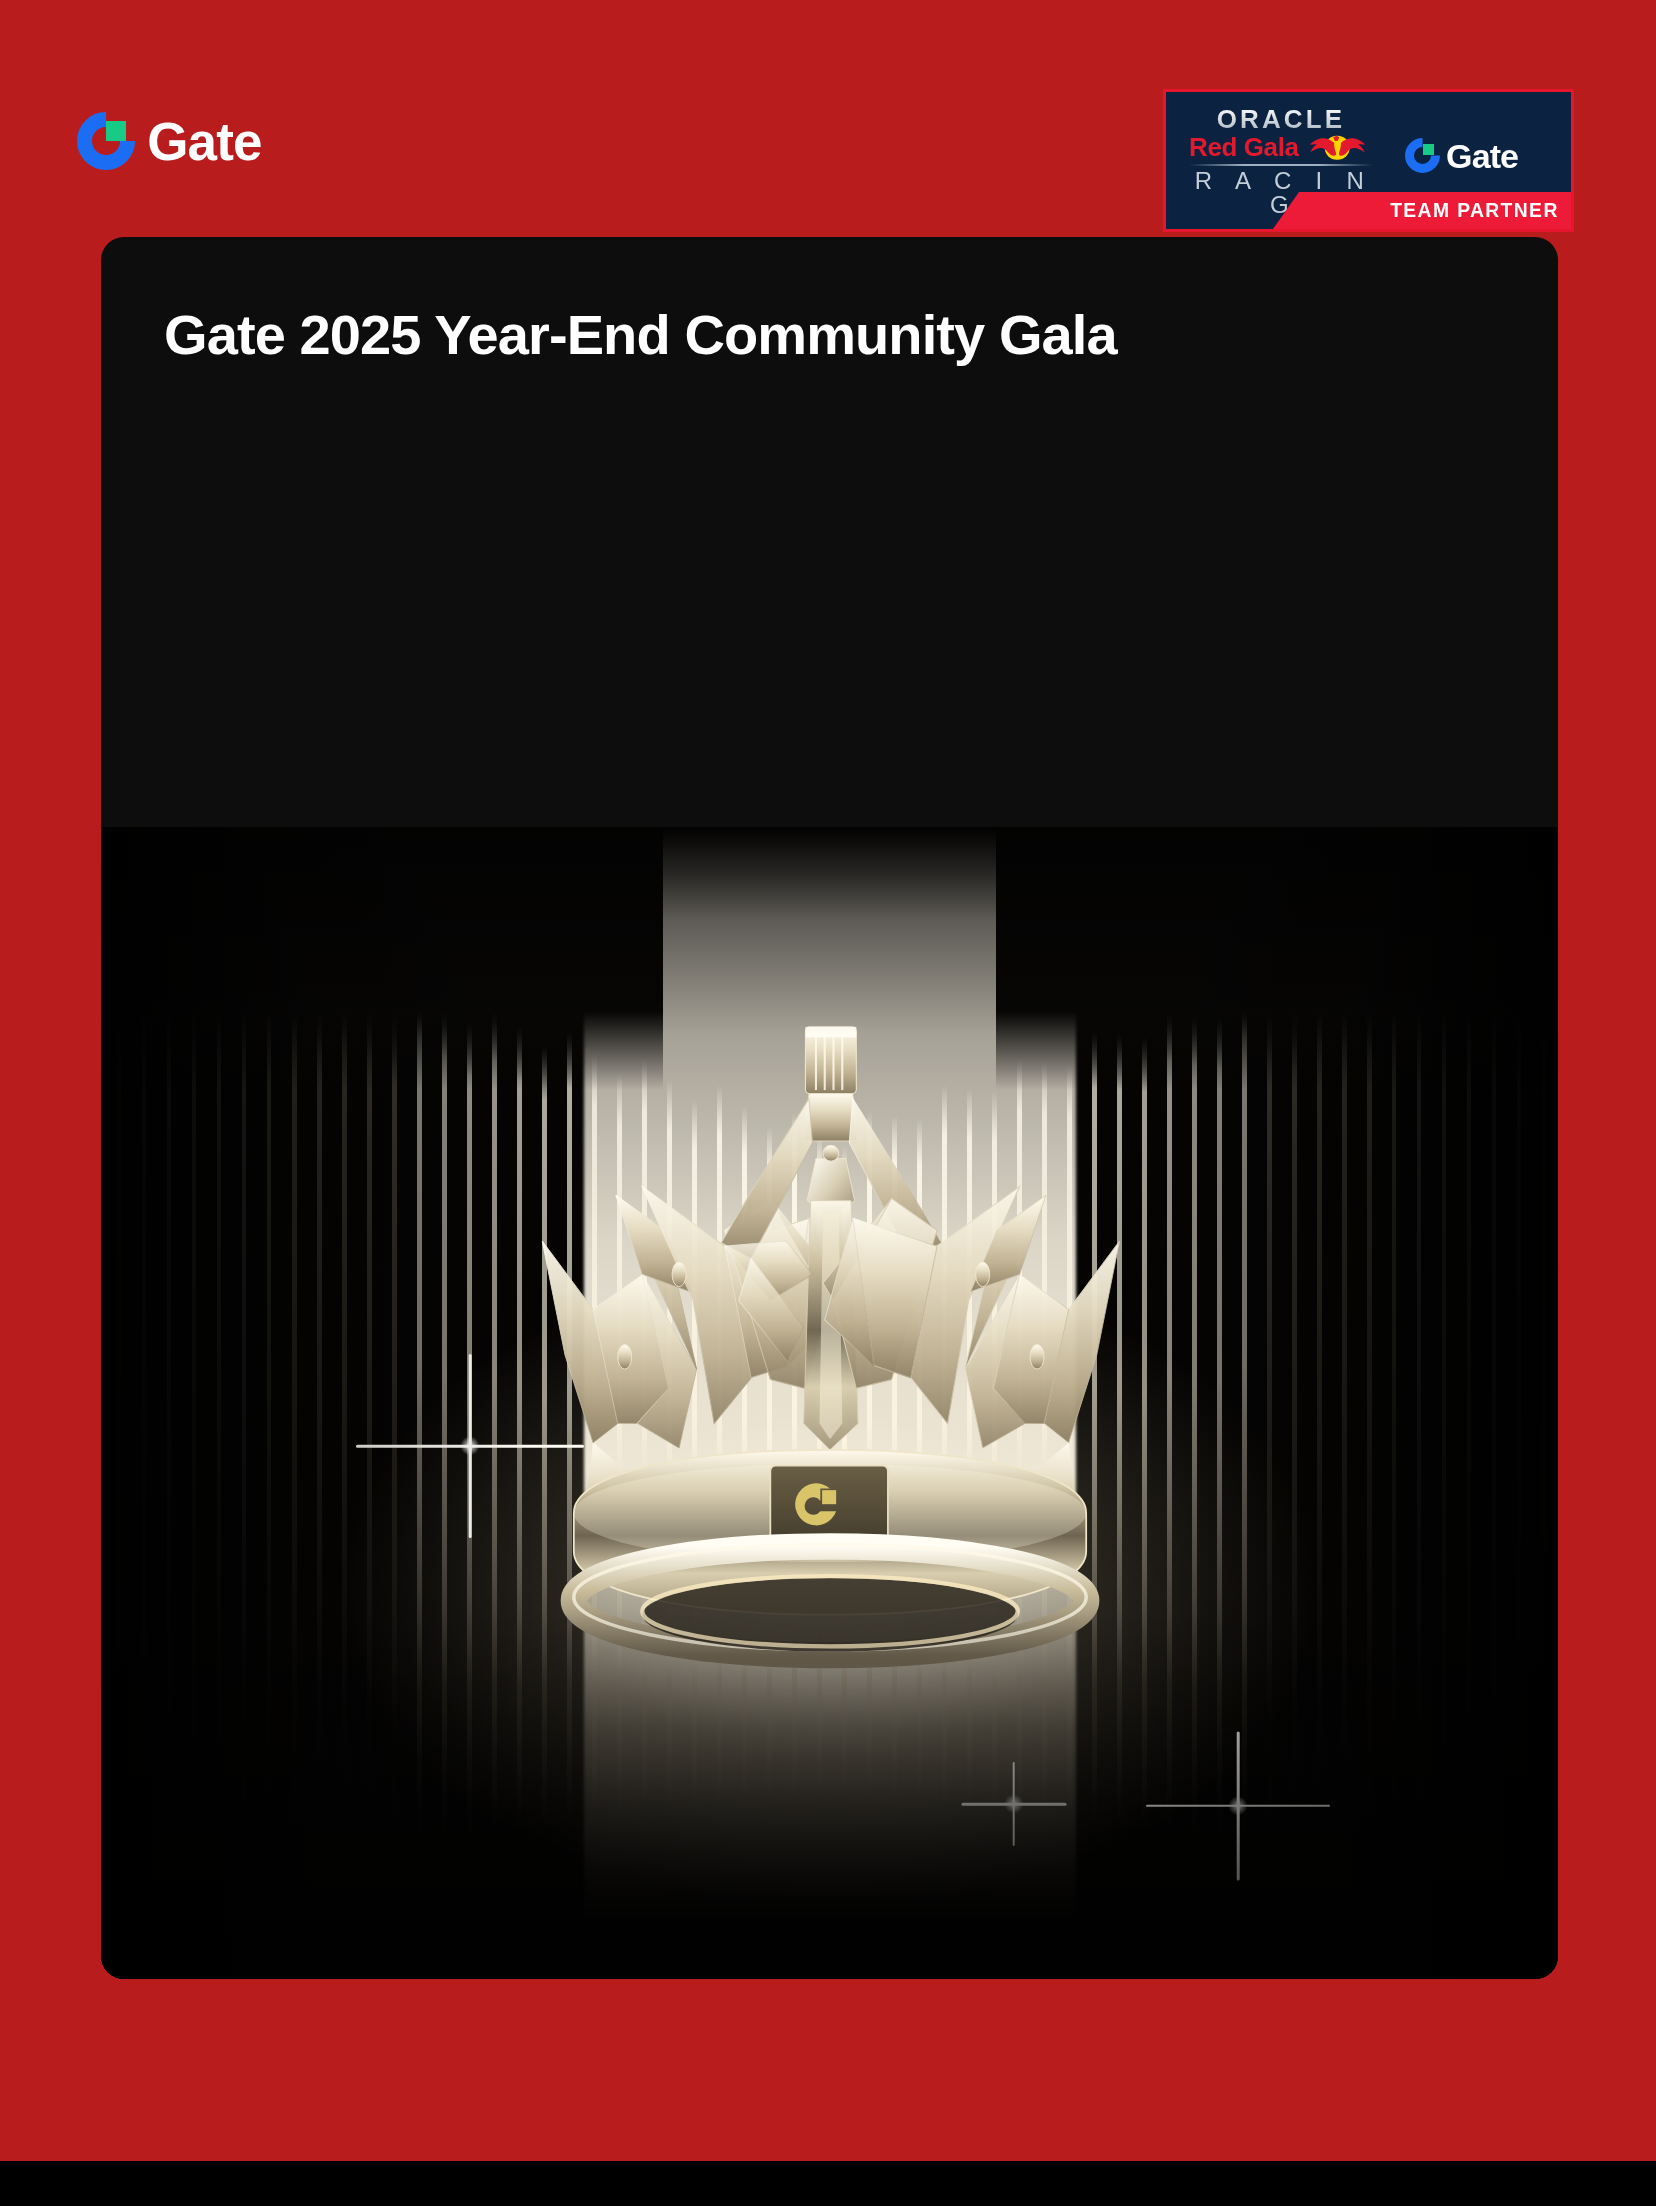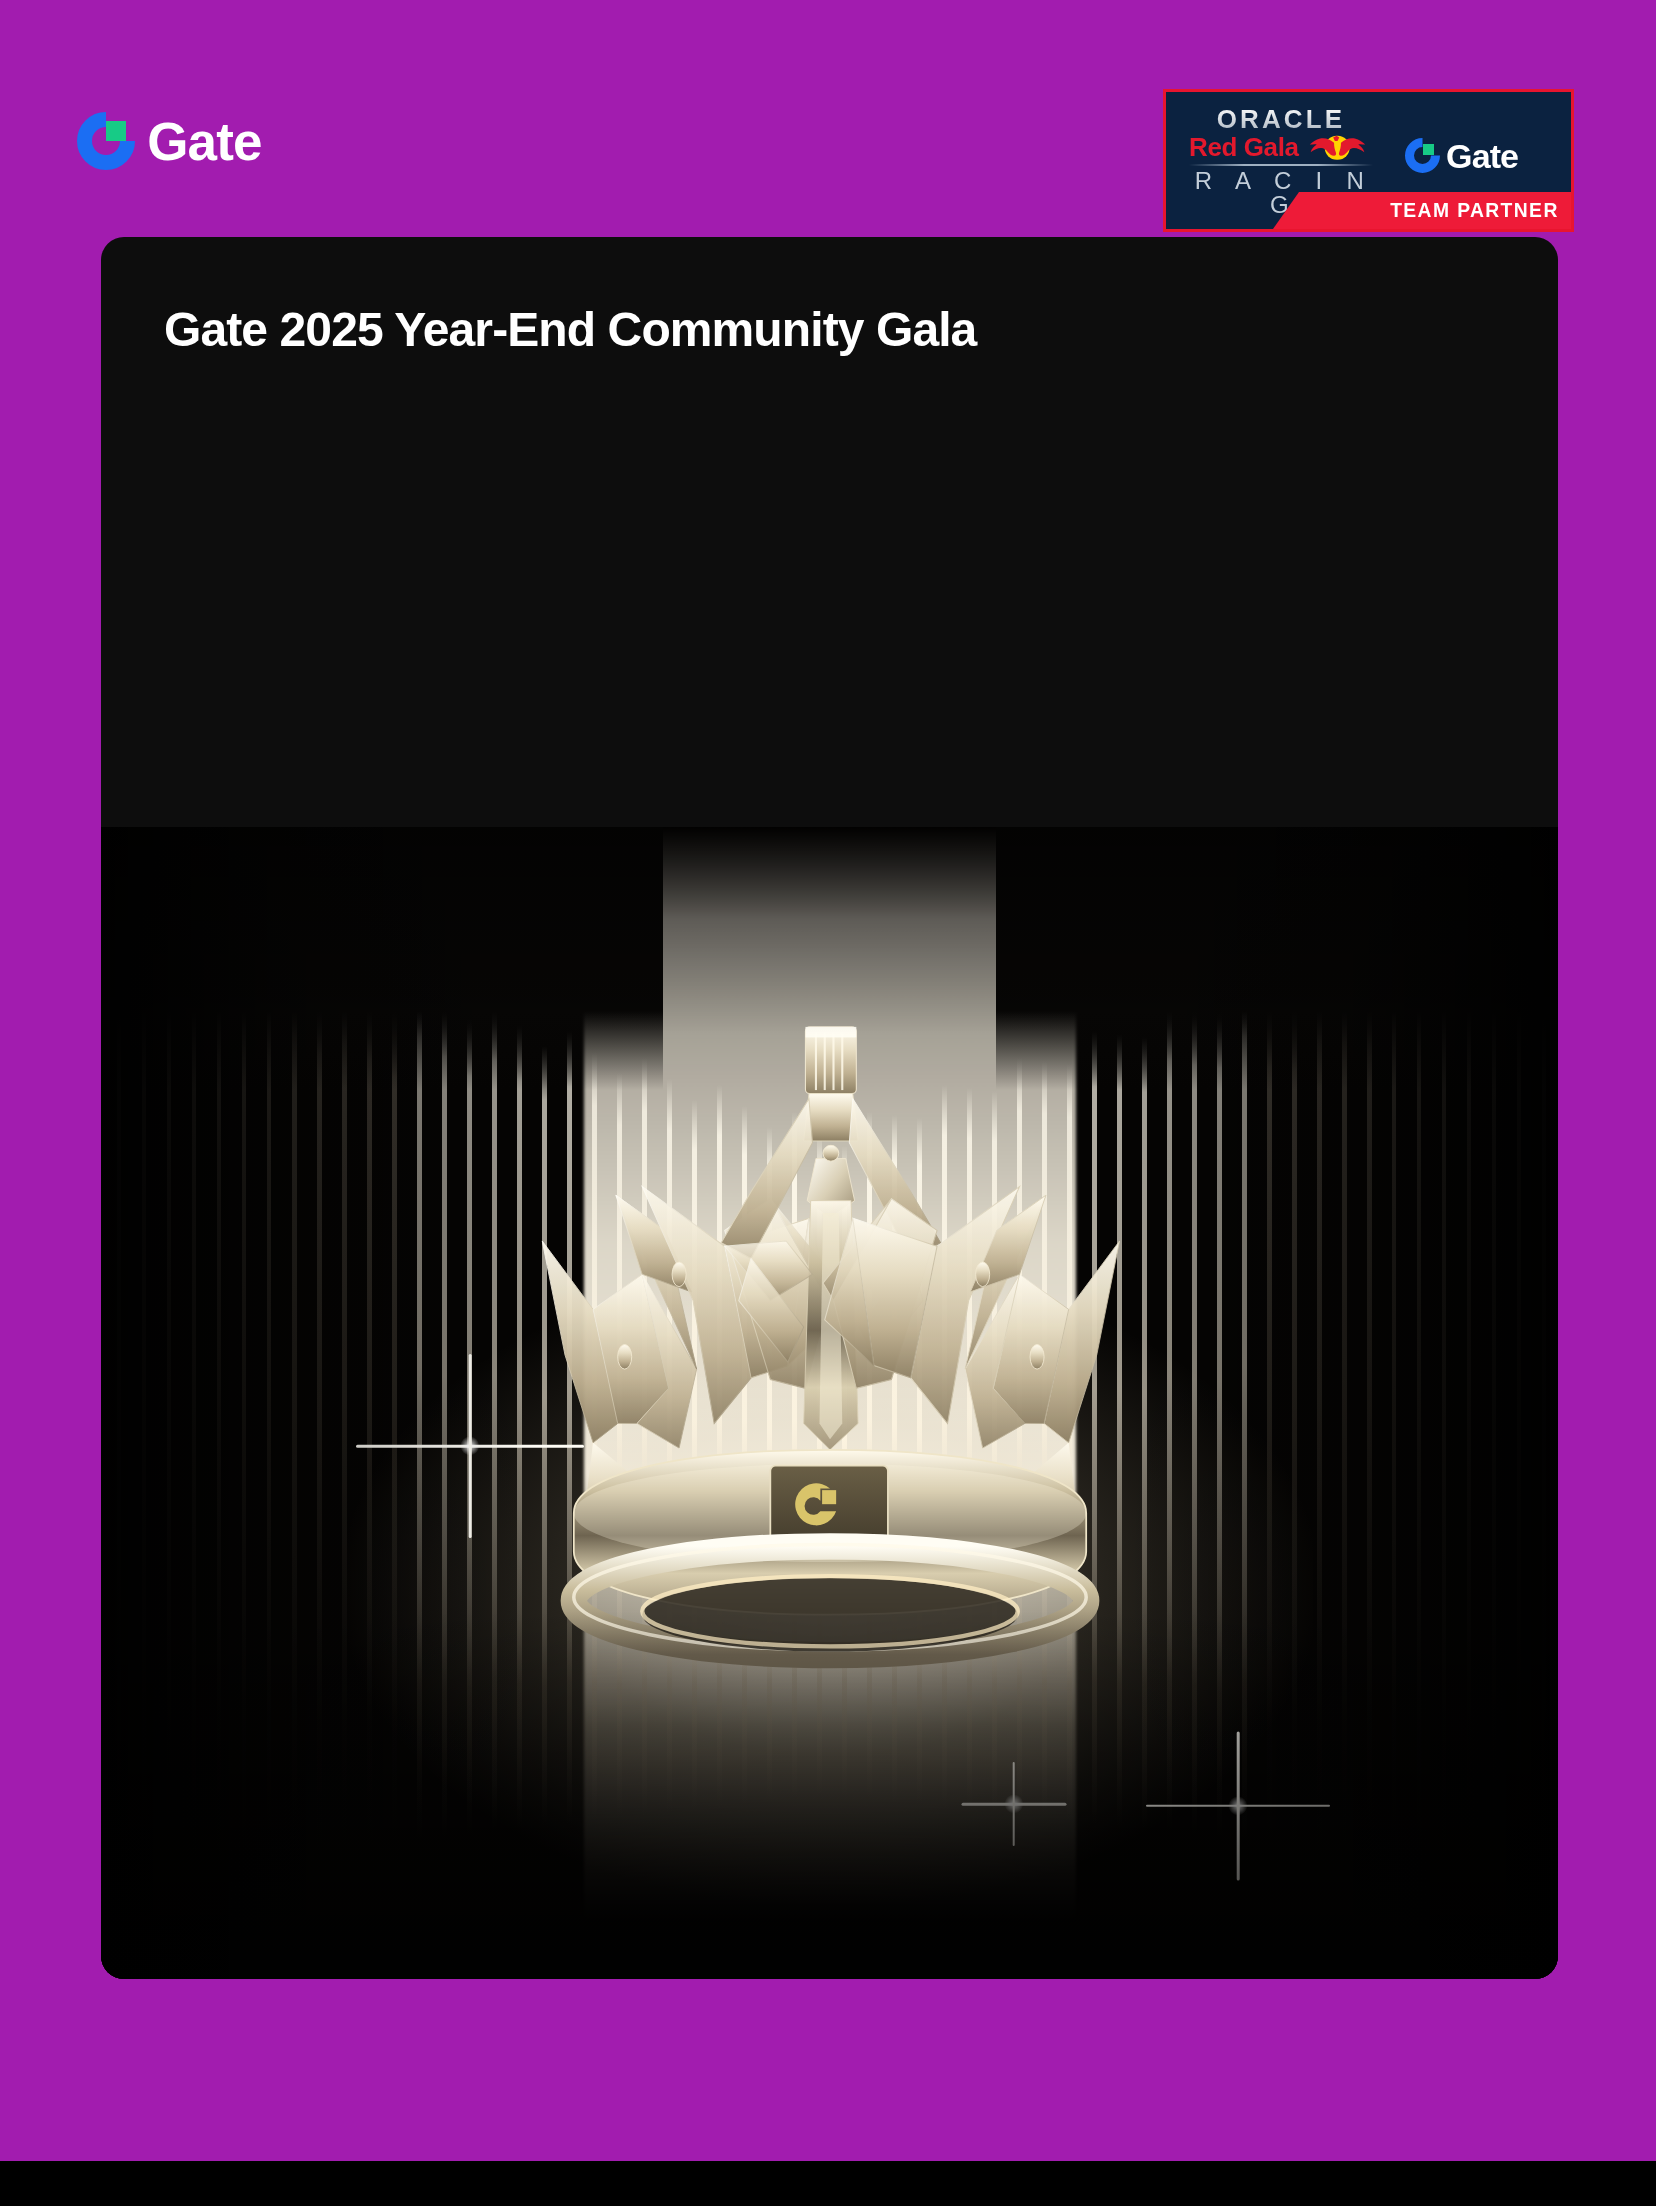--- a/index.html
+++ b/index.html
@@ -7,21 +7,21 @@
   html, body {
     width:1656px; height:2207px;
     background:#000000;
     font-family:"Liberation Sans", sans-serif;
     overflow:hidden;
   }
 
   .page {
     position:relative;
     width:1656px; height:2161px;
-    background:#a21caf;
+    background:#b91c1c;
   }
 
   
   .header {
     position:absolute;
     top:0; left:0;
     width:1656px; height:237px;
   }
 
   .brand-logo {
@@ -147,21 +147,21 @@
     width:1457px; height:1742px;
     background:#0d0d0d;
     border-radius:23px;
     overflow:hidden;
   }
 
   .card-text {
     padding:63px 63px 0 63px;
   }
   .card-title {
-    font-size:48px;
+    font-size:56px;
     font-weight:700;
     color:#ffffff;
     line-height:1.26;
     letter-spacing:-0.9px;
     max-width:1396px;
   }
   .card-subtitle {
     margin-top:42px;
     font-size:54px;
     font-weight:400;

